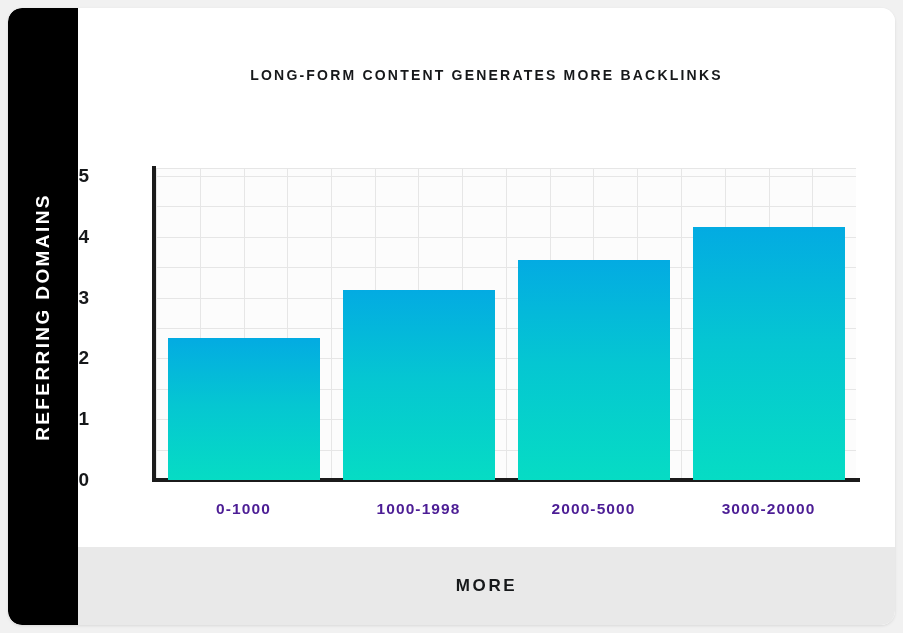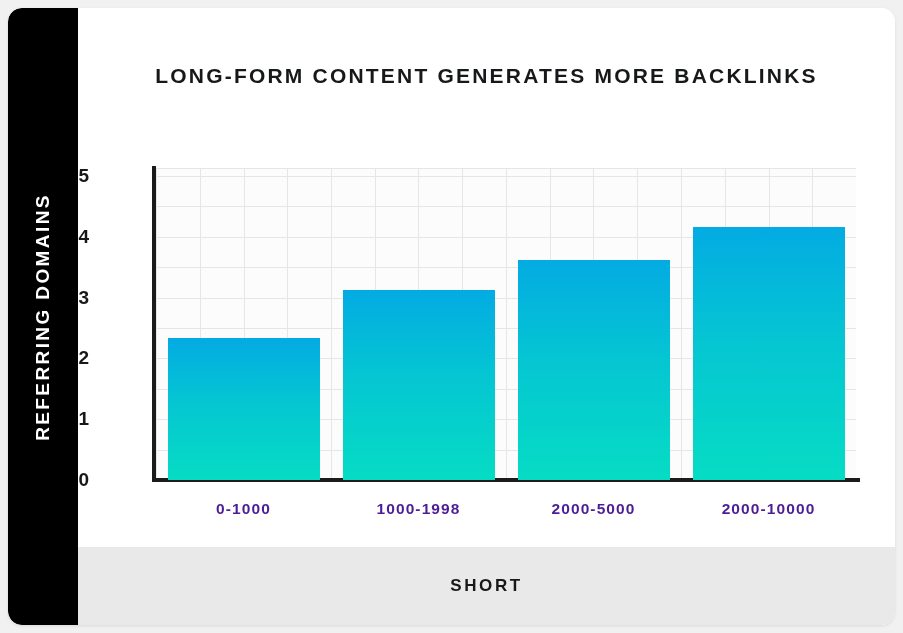--- a/index.html
+++ b/index.html
@@ -76,21 +76,21 @@
     height: 539px;
     background: #ffffff;
   }
 
   #chart-title {
     position: absolute;
     left: 0; right: 0;
     top: 48px;
     text-align: center;
     color: #16181a;
-    font-size: 21px;
+    font-size: 14px;
     font-weight: bold;
     letter-spacing: 2.2px;
     line-height: 39px;
   }
   #chart-title span { display: block; }
 
   
   #plot {
     position: absolute;
     left: 78px;
@@ -197,21 +197,21 @@
         <div class="bar" style="left: 89.5px; width: 152px; height: 142.272px; bottom: 67px; position: absolute;"></div>
         <div class="bar" style="left: 264.5px; width: 152px; height: 190.304px; bottom: 67px; position: absolute;"></div>
         <div class="bar" style="left: 439.5px; width: 152px; height: 220.096px; bottom: 67px; position: absolute;"></div>
         <div class="bar" style="left: 614.5px; width: 152px; height: 252.928px; bottom: 67px; position: absolute;"></div>
       </div>
 
     <div id="xtick-layer">
         <div class="xtick" style="left: 78px; width: 175px;">0-1000</div>
         <div class="xtick" style="left: 253px; width: 175px;">1000-1998</div>
         <div class="xtick" style="left: 428px; width: 175px;">2000-5000</div>
-        <div class="xtick" style="left: 603px; width: 175px;">2000-10000</div>
+        <div class="xtick" style="left: 603px; width: 175px;">3000-20000</div>
       </div>
   </div>
 
   <div id="xlabel-band">
-    <div id="xlabel-text">SHORT</div>
+    <div id="xlabel-text">MORE</div>
   </div>
 
 </div>
 
 </body></html>

